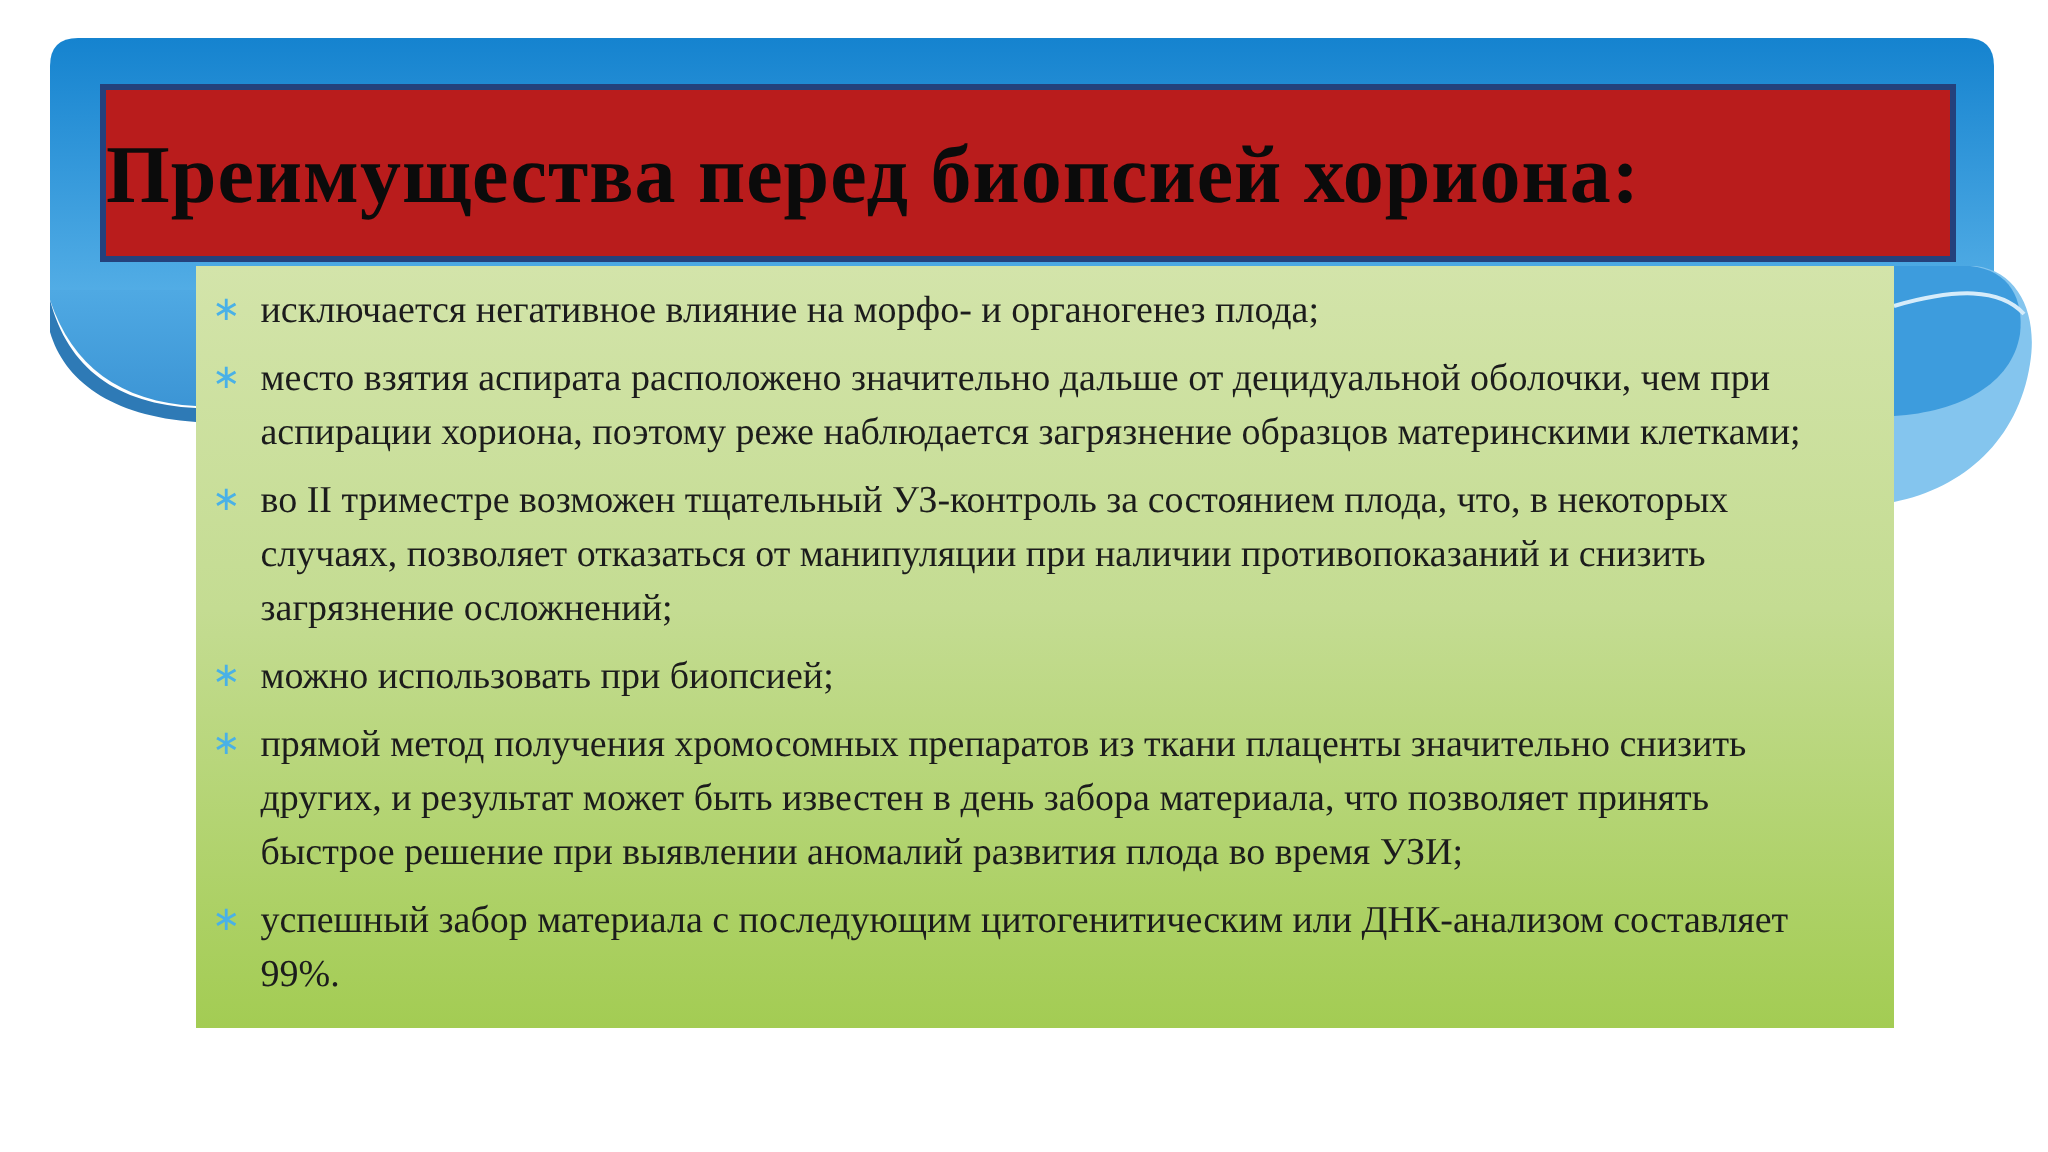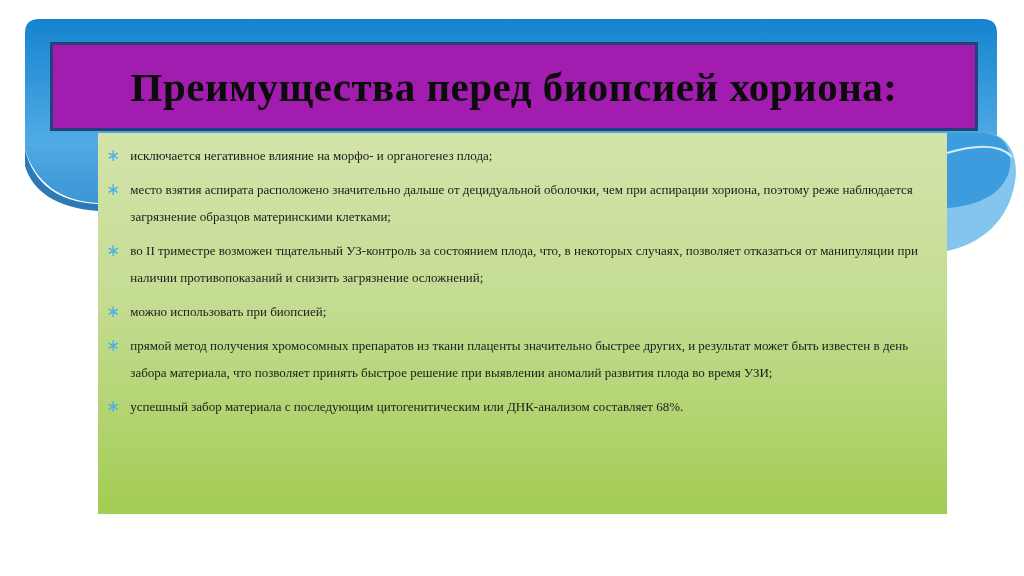--- a/index.html
+++ b/index.html
@@ -7,24 +7,24 @@
     position:relative;
     width:1024px;height:576px;
     background:#ffffff;
     overflow:hidden;
     font-family:"Liberation Serif","DejaVu Serif",serif;
   }
   svg.decor{position:absolute;left:0;top:0;z-index:1;}
   .title-box{
     position:absolute;left:50px;top:42px;
     width:922px;height:83px;
-    background:#a21caf;
+    background:#b91c1c;
     border:3px solid var(--c-navy,#24417c);
     z-index:3;
-    display:flex;align-items:center;justify-content:center;
+    display:flex;align-items:center;
   }
   .title-box h1{
     margin:0;
     font-size:41px;
     font-weight:700;
     letter-spacing:.5px;
     color:#0b0b0b;
     white-space:nowrap;
   }
   .content-panel{
@@ -45,21 +45,21 @@
     flex:0 0 14px;
     margin-right:10px;
     font-family:"DejaVu Sans",sans-serif;
     font-size:17px;
     line-height:27px;
     color:var(--c-bullet,#49b1e7);
     text-align:center;
   }
   ul.bullets .t{
     flex:1;
-    font-size:13px;
+    font-size:19px;
     line-height:27px;
     color:var(--c-text,#1c1c1c);
   }
 </style>
 </head>
 <body>
 
 <div class="slide">
 
   <svg class="decor" width="1024" height="576" viewBox="0 0 1024 576">
@@ -98,22 +98,22 @@
       <li>
         <span class="b">∗</span>
         <span class="t">во II триместре возможен тщательный УЗ-контроль за состоянием плода, что, в некоторых случаях, позволяет отказаться от манипуляции при наличии противопоказаний и снизить загрязнение осложнений;</span>
       </li>
       <li>
         <span class="b">∗</span>
         <span class="t">можно использовать при биопсией;</span>
       </li>
       <li>
         <span class="b">∗</span>
-        <span class="t">прямой метод получения хромосомных препаратов из ткани плаценты значительно быстрее других, и результат может быть известен в день забора материала, что позволяет принять быстрое решение при выявлении аномалий развития плода во время УЗИ;</span>
+        <span class="t">прямой метод получения хромосомных препаратов из ткани плаценты значительно снизить других, и результат может быть известен в день забора материала, что позволяет принять быстрое решение при выявлении аномалий развития плода во время УЗИ;</span>
       </li>
       <li>
         <span class="b">∗</span>
-        <span class="t">успешный забор материала с последующим цитогенитическим или ДНК-анализом составляет 68%.</span>
+        <span class="t">успешный забор материала с последующим цитогенитическим или ДНК-анализом составляет 99%.</span>
       </li>
     </ul>
   </div>
 
 </div>
 
 </body></html>

